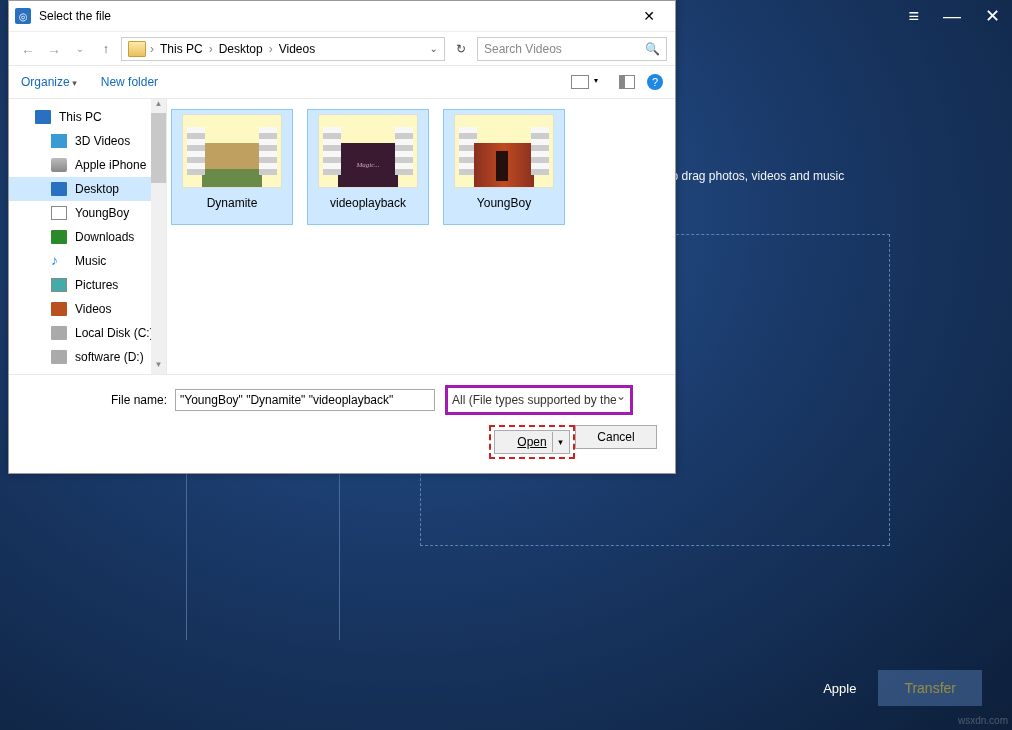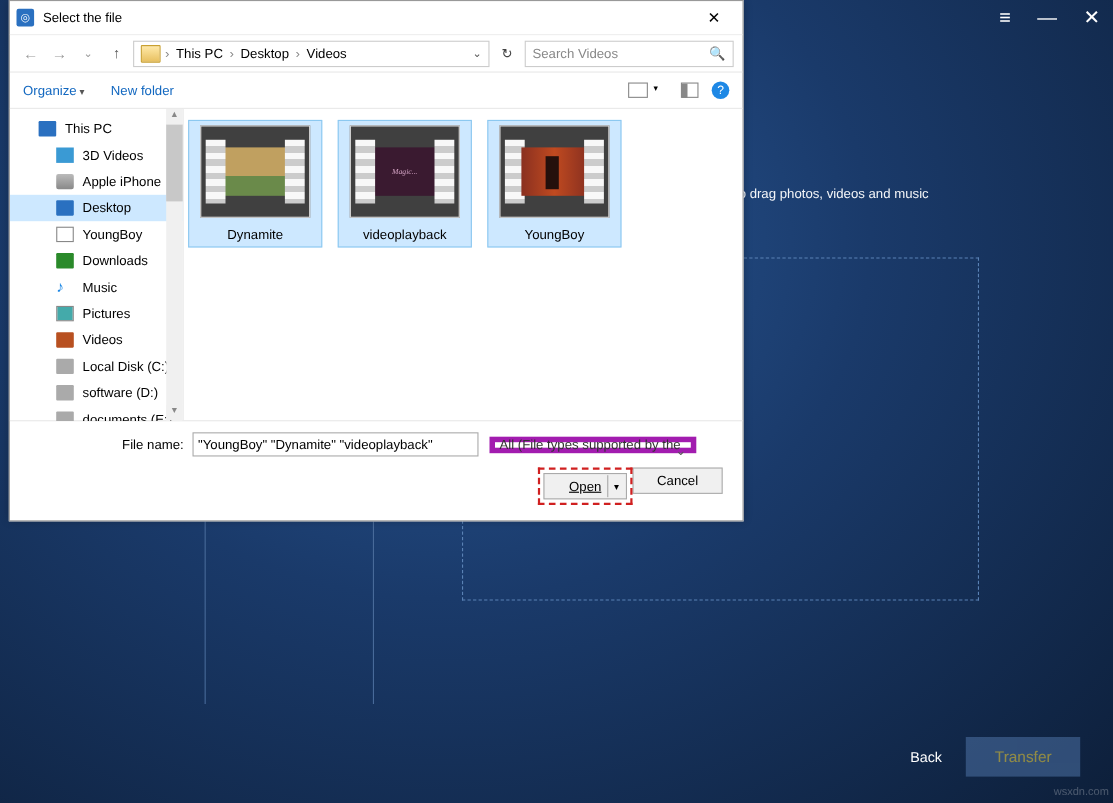--- a/index.html
+++ b/index.html
@@ -65,35 +65,35 @@
 .i-doc { border: 1px solid #888; background: #fff; }
 .i-down { background: #2a8a2a; border-radius: 1px; }
 .i-music { background: none; color: #1e88e5; font-size: 14px; line-height: 12px; }
 .i-pic { border: 1px solid #888; background: linear-gradient(#4aa,#4aa); }
 .i-vid { background: #b85020; border-radius: 1px; }
 .i-disk { background: #aaa; border-radius: 1px; }
 
 .files { flex: 1; padding: 10px 4px; display: flex; gap: 14px; align-items: flex-start; }
 .file-card { width: 122px; height: 116px; border: 1px solid transparent; display: flex; flex-direction: column; align-items: center; padding: 4px; cursor: pointer; }
 .file-card.sel { background: #cde8ff; border: 1px solid #8cc8f0; }
-.thumbw { width: 100px; height: 84px; background: #404040; border: 1px solid #ddd; display: flex; align-items: center; justify-content: center; position: relative; }
+.thumbw { width: 100px; height: 74px; background: #fef9c3; border: 1px solid #ddd; display: flex; align-items: flex-end; justify-content: center; position: relative; }
 .thumbw::before, .thumbw::after { content: ""; position: absolute; top: 12px; bottom: 12px; width: 18px; background: repeating-linear-gradient(#f8f8f8 0 6px,#ccc 6px 12px); }
 .thumbw::before { left: 4px; } .thumbw::after { right: 4px; }
 .thumb-inner { width: 60px; height: 44px; }
 .t1 { background: linear-gradient(#c0a060 0 60%, #6a8a4a 60% 100%); }
 .t2 { background: #3a1a30; display: flex; align-items: center; justify-content: center; color: #d0a0c0; font-style: italic; font-size: 7px; font-family: cursive; }
 .t3 { background: linear-gradient(90deg,#8a3020,#c04a20,#8a3020); position: relative; }
 .t3::after { content: ""; position: absolute; left: 22px; top: 8px; width: 12px; height: 30px; background: rgba(20,10,10,.9); }
 .file-name { margin-top: 8px; font-size: 12px; }
 
 .btm { border-top: 1px solid #e8e8e8; padding: 10px 12px 14px; }
 .row1 { display: flex; align-items: center; margin-bottom: 10px; }
 .row1 label { margin-left: 90px; margin-right: 8px; }
 .fname-input { width: 260px; height: 22px; border: 1px solid #aaa; padding: 0 4px; font-size: 12px; }
-.type-sel { width: 188px; height: 15px; border: 5px solid #a21caf; margin-left: 10px; display: flex; align-items: center; padding: 0 4px; color: #333; position: relative; }
+.type-sel { width: 188px; height: 30px; border: 3px solid #a21caf; margin-left: 10px; display: flex; align-items: center; padding: 0 4px; color: #333; position: relative; }
 .type-sel::after { content: "⌄"; position: absolute; right: 4px; top: 1px; color: #555; }
 .row2 { display: flex; justify-content: flex-end; padding-right: 6px; }
 .btn { width: 82px; height: 24px; border: 1px solid #aaa; background: #f0f0f0; font-size: 12px; cursor: pointer; display: flex; align-items: center; justify-content: center; }
 .open-wrap { position: relative; padding: 3px; border: 2px dashed #d02020; }
 .open-wrap .btn { width: 76px; }
 .open-wrap .drop { position: absolute; right: 5px; top: 5px; bottom: 5px; width: 16px; border-left: 1px solid #aaa; display: flex; align-items: center; justify-content: center; font-size: 9px; background: #f0f0f0; }
 </style>
 </head>
 <body>
 
@@ -103,21 +103,21 @@
   <span>✕</span>
 </div>
 <div class="back-panel">
   <div class="back-title">mputer to iPhone</div>
   <div class="back-desc">photos, videos and music that you want can also drag photos, videos and music</div>
 </div>
 <div class="drop-zone"></div>
 <div class="vertical-line"></div>
 <div class="vl2"></div>
 <div class="footer-btns">
-  <span class="back">Back</span>
+  <span class="back">Apple</span>
   <span class="transfer">Transfer</span>
 </div>
 <div class="watermark">wsxdn.com</div>
 
 <div class="dialog">
   <div class="titlebar">
     <span class="icon">◎</span>
     <span class="title">Select the file</span>
     <span class="close">✕</span>
   </div>

